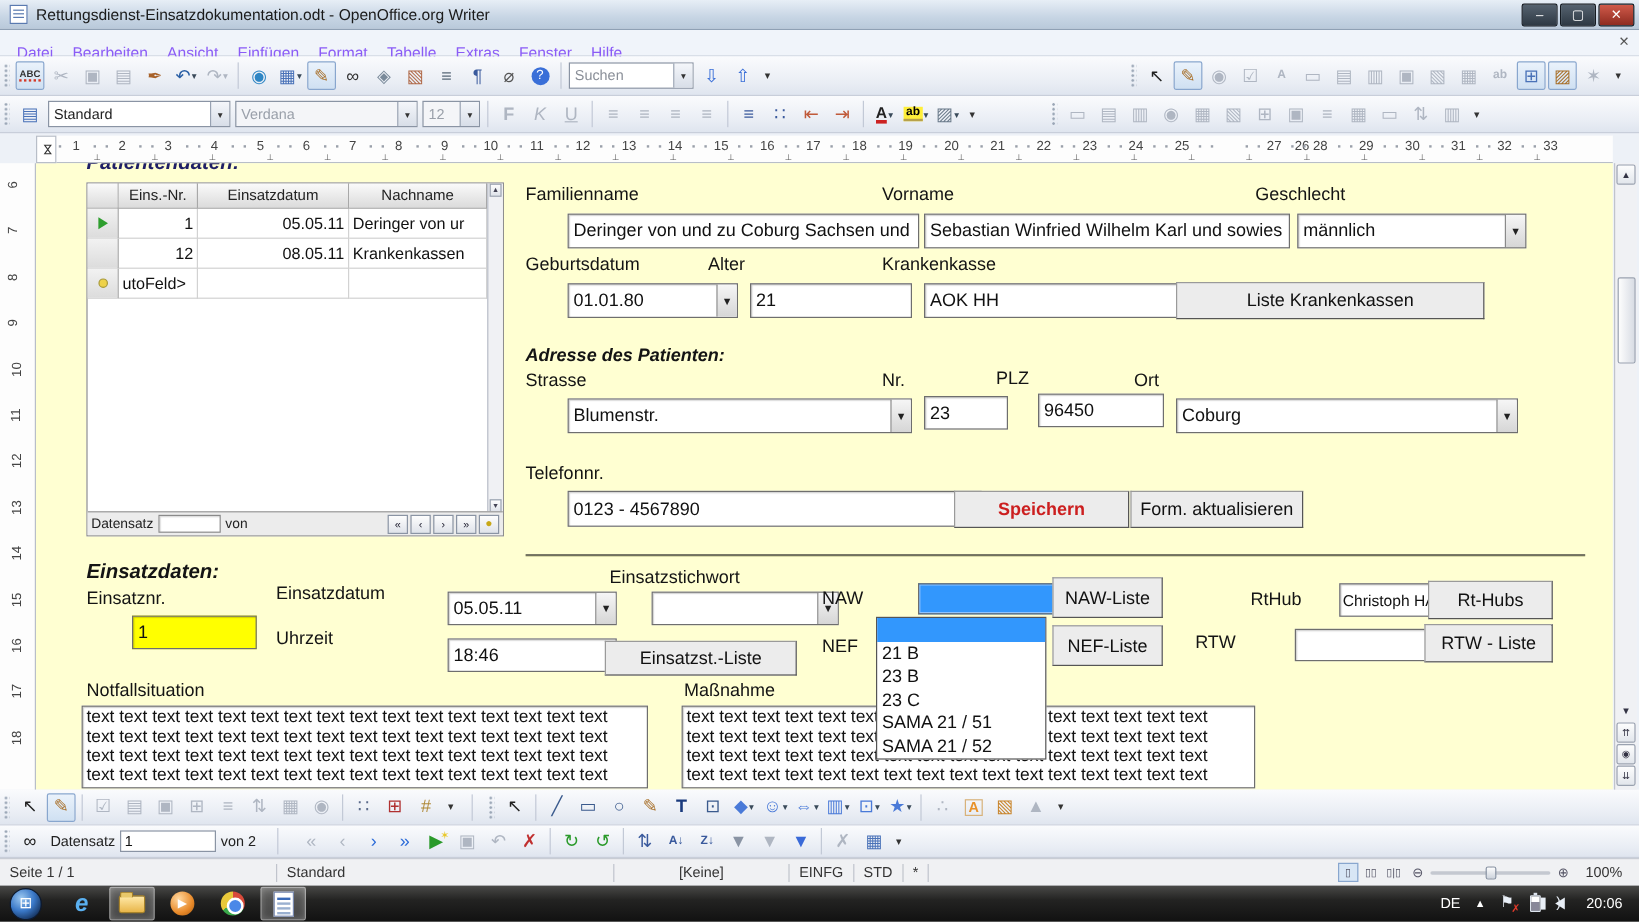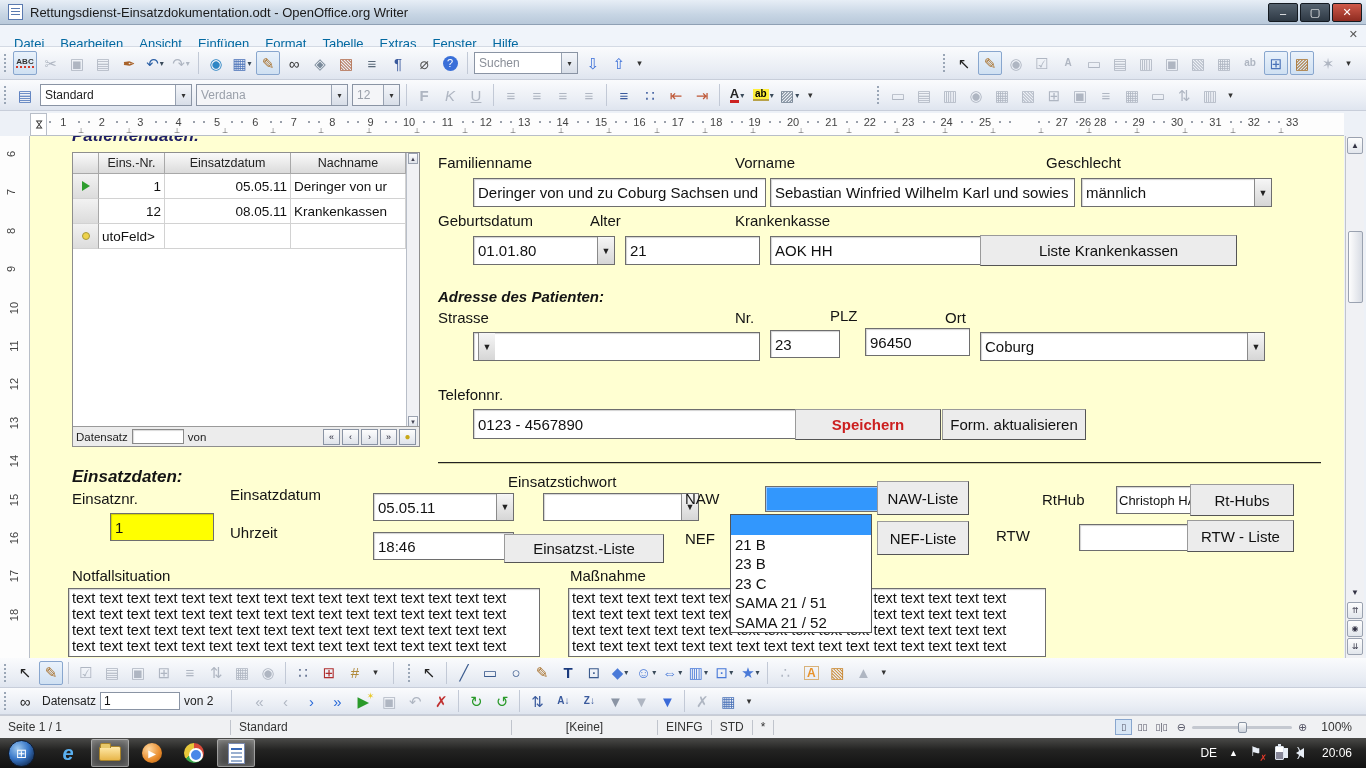--- a/index.html
+++ b/index.html
@@ -14,21 +14,21 @@
   .appicon::before{content:"";position:absolute;left:2px;top:3px;width:9px;height:1px;background:#5a7ab0;box-shadow:0 3px 0 #5a7ab0,0 6px 0 #5a7ab0;}
   .titletext{font-size:13px;color:#1a1a1a;}
   .winbtns{position:absolute;right:4px;top:3px;display:flex;gap:2px;}
   .wbtn{width:30px;height:19px;border:1px solid #141A21;border-radius:2px;color:#fff;font-size:11px;
     display:flex;align-items:center;justify-content:center;background:linear-gradient(#55626F,#2E3944);}
   .wbtn.close{background:linear-gradient(#D05A4A,#8E2B20);}
 
   
   .menubar{position:absolute;left:0;top:25px;width:1366px;height:22px;background:#F0F4FA;
     border-bottom:1px solid #D4DAE4;display:flex;align-items:center;padding-left:6px;}
-  .mi{font-size:13px;color:#0369a1;padding:2px 8px;margin-top:16px;}
+  .mi{font-size:13px;color:#8b5cf6;padding:2px 8px;margin-top:16px;}
   .mi u{text-decoration:underline;}
   .menuclose{position:absolute;right:8px;top:3px;font-size:11px;color:#555;}
 
   
   .toolbar{position:absolute;left:0;width:1366px;display:flex;align-items:center;
     background:linear-gradient(#FAFBFD,#E9EDF4 70%,#DFE5EF);border-bottom:1px solid #C8CEDA;}
   .tb1{top:47px;height:33px;}
   .tb2{top:80px;height:31px;}
   .tbD{top:658px;height:30px;}
   .tbF{top:688px;height:27px;}
@@ -699,20 +699,21 @@
     <div class="flabel" style="left:705px;top:76px;">Krankenkasse</div>
     <div class="ffield fselect" style="left:705px;top:100px;width:235px;height:29px;">
       <span class="val">AOK HH</span>
         <span class="ddb">▼</span>
     </div>
     <div class="fbtn" style="left:950px;top:99px;width:257px;height:31px;">Liste Krankenkassen</div>
 
     <div class="fheading" style="left:408px;top:152px;">Adresse des Patienten:</div>
     <div class="flabel" style="left:408px;top:173px;">Strasse</div>
     <div class="ffield fselect" style="left:408px;top:196px;width:287px;height:29px;">
+      <span class="val">Blumenstr.</span>
         <span class="ddb">▼</span>
     </div>
     <div class="flabel" style="left:705px;top:173px;">Nr.</div>
     <div class="ffield" style="left:705px;top:194px;width:70px;height:28px;">
         <span>23</span>
       </div>
     <div class="flabel" style="left:800px;top:171px;">PLZ</div>
     <div class="ffield" style="left:800px;top:192px;width:105px;height:28px;">
         <span>96450</span>
       </div>

